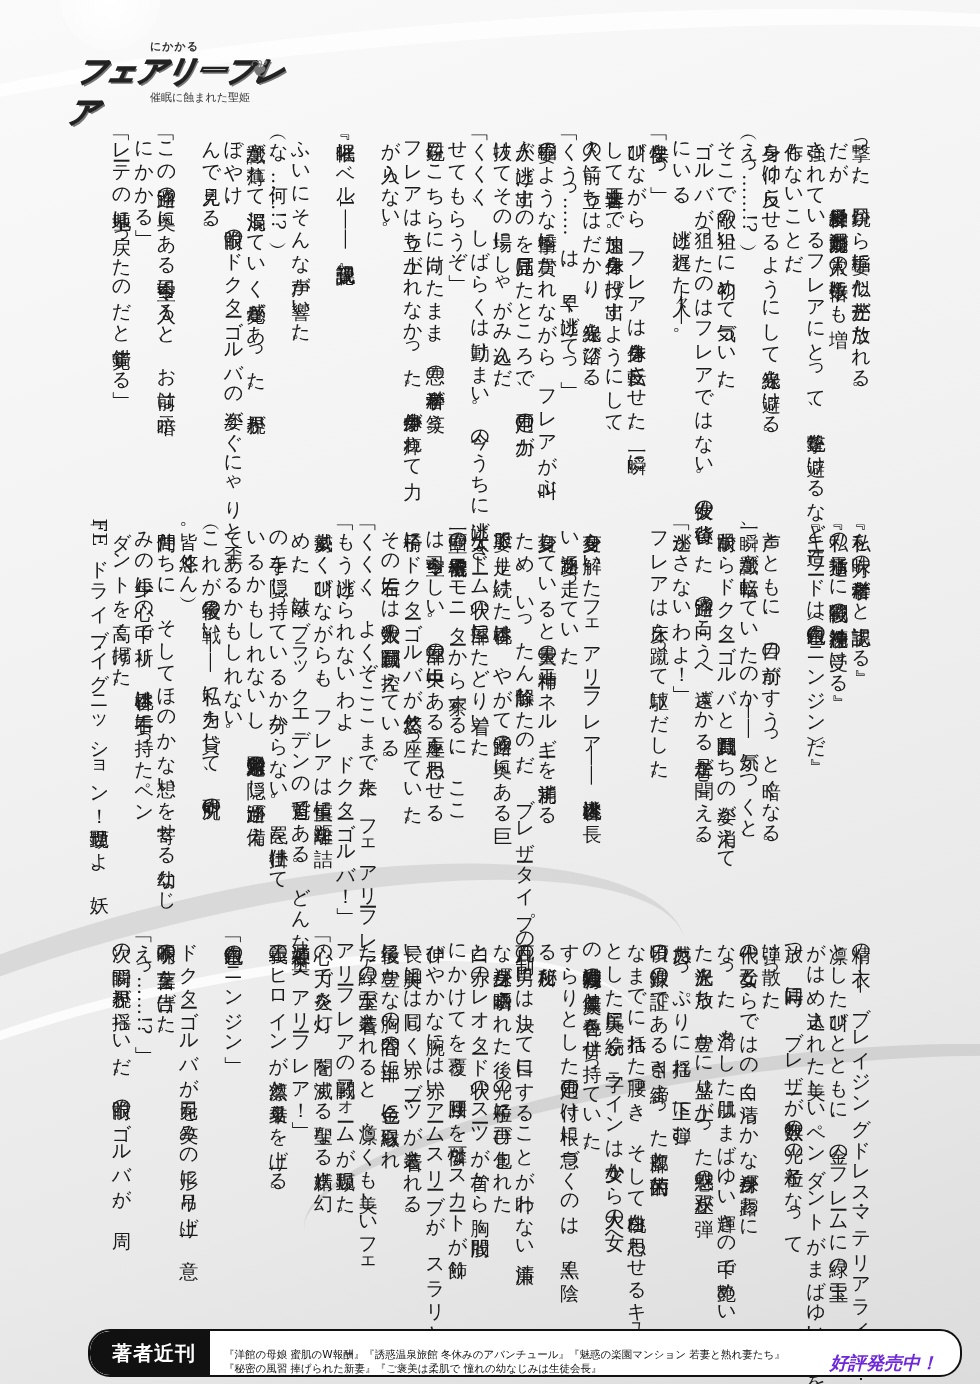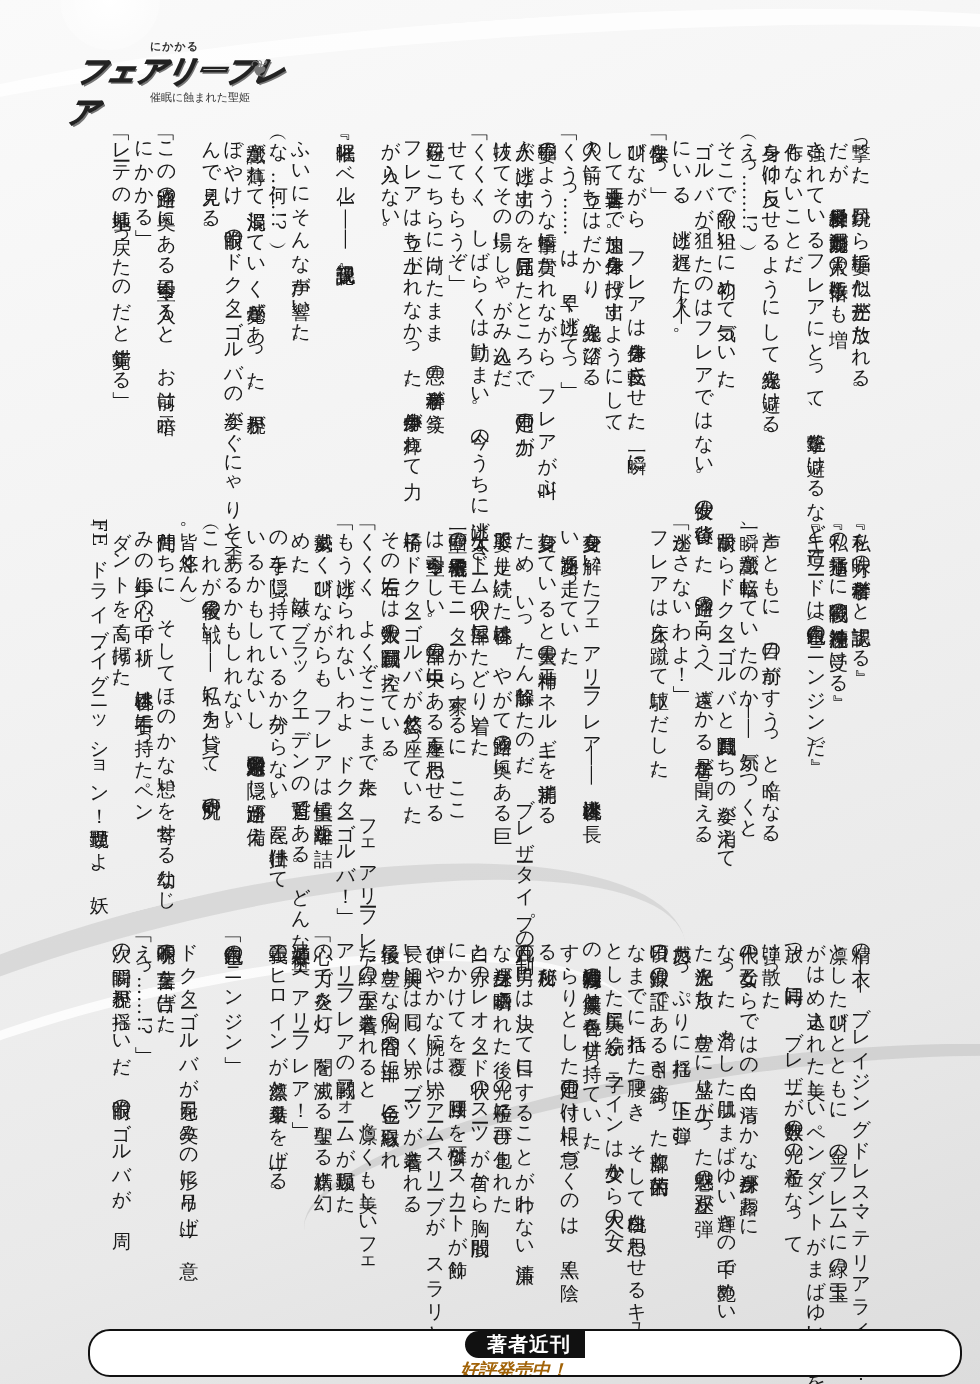--- a/index.html
+++ b/index.html
@@ -24,26 +24,26 @@
   .logo-flourish { position:absolute; left:195px; top:30px; font-size:24px; color:#777; }
 
   .tier { position:absolute; left:62px; width:810px; writing-mode:vertical-rl; font-size:19.2px; line-height:22.4px; letter-spacing:0.6px; }
   .tier1 { top:128px; height:380px; }
   .tier2 { top:518px; height:405px; }
   .tier3 { top:930px; height:385px; }
   .ln { display:block; white-space:nowrap; }
   .ln.blank { height:22.4px; width:22.4px; }
 
   .page-num { position:absolute; left:64px; top:1332px; font-family:"Liberation Sans", sans-serif; font-size:17px; color:#222;margin-left:33px; }
-  .banner { position:absolute; left:88px; top:1329px; width:870px; height:44px; display:flex; align-items:center;
-    border:2px solid #111; border-radius:22px 22px 22px 22px; background:#fff; overflow:hidden;flex-direction:column; }
+  .banner { position:absolute; left:88px; top:1329px; width:870px; height:44px; display:flex; align-items:flex-end;
+    border:2px solid #111; border-radius:22px 22px 22px 22px; background:#fff; overflow:hidden; }
   .banner-label { background:#111; color:#fff; height:100%; display:flex; align-items:center; padding:0 14px 0 22px;
     font-family:"DejaVu Sans", sans-serif; font-weight:bold; font-size:20px; border-radius:20px 0 0 20px; letter-spacing:1px; }
   .banner-books { flex:1; padding-left:14px; font-family:"DejaVu Sans", sans-serif; font-size:10.5px; line-height:14px; color:#111; }
-  .banner-cta { padding-right:22px; font-family:"DejaVu Sans", sans-serif; font-weight:bold; font-style:italic; font-size:18px; color:#a16207; }
+  .banner-cta { padding-right:22px; font-family:"DejaVu Sans", sans-serif; font-weight:bold; font-style:italic; font-size:18px; color:#6d28d9; }
 </style>
 </head>
 <body>
 
 <div class="swoosh sw1"></div>
 <div class="swoosh sw2"></div>
 <div class="swoosh sw3"></div>
 <div class="swoosh sw4"></div>
 <div class="glow"></div>
 
@@ -161,14 +161,18 @@
     <span class="ln">ドクターゴルバが口元を笑みの形に吊り上げ、意</span>
     <span class="ln">味不明の言葉を告げた。</span>
     <span class="ln">「えっ……!?」</span>
     <span class="ln">次の瞬間、視界が揺らいだ。眼前のゴルバが、周</span>
   </div>
 
 <div class="page-num">39</div>
 
 <div class="banner">
   <div class="banner-label">著者近刊</div>
+  <div class="banner-books">
+    <div>『洋館の母娘 蜜肌のW報酬』『誘惑温泉旅館 冬休みのアバンチュール』『魅惑の楽園マンション 若妻と熟れ妻たち』</div>
+    <div>『秘密の風習 捧げられた新妻』『ご褒美は柔肌で 憧れの幼なじみは生徒会長』</div>
+  </div>
   <div class="banner-cta">好評発売中！</div>
 </div>
 
 </body></html>

